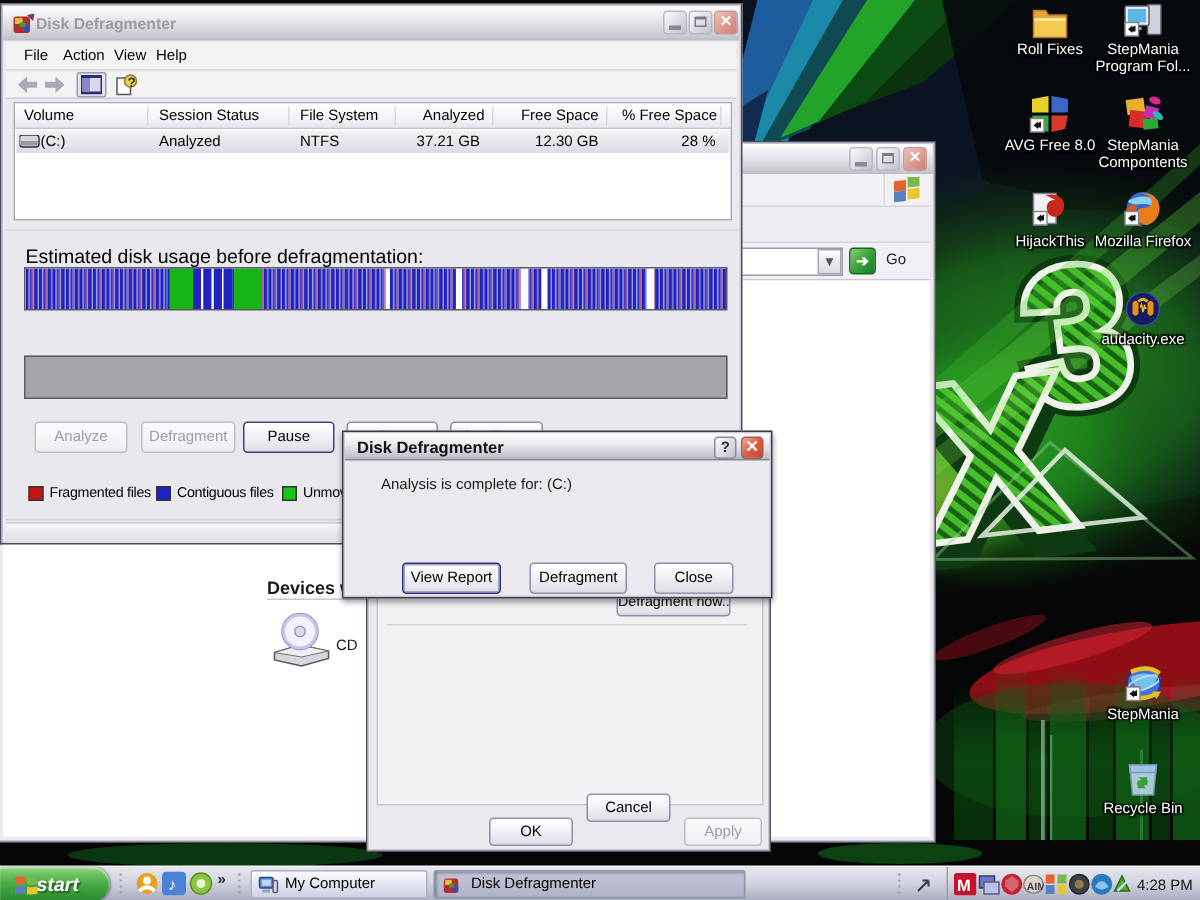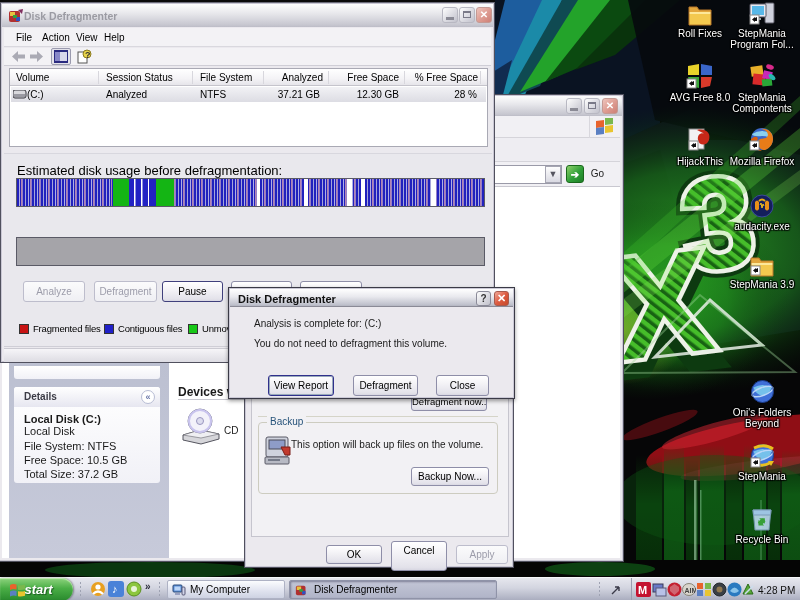--- a/index.html
+++ b/index.html
@@ -233,33 +233,20 @@
   <div class="dicon" style="left:724px;top:193px">
     <svg width="26" height="26" viewBox="0 0 26 26">
       <circle cx="13" cy="13" r="11" fill="#141e5c" stroke="#3a4a9c"></circle>
       <path d="M6 9 Q8 6 10 9 L10 16 Q8 19 6 16 Z" fill="#e89018"></path>
       <path d="M16 9 Q18 6 20 9 L20 16 Q18 19 16 16 Z" fill="#e89018"></path>
       <path d="M10 8 Q13 5 16 8" stroke="#e8b018" stroke-width="2" fill="none"></path>
       <path d="M11 12 L12 10 L13 15 L14 11 L15 13" stroke="#f0c020" stroke-width="1" fill="none"></path>
     </svg>
     <div class="lbl">audacity.exe</div>
   </div>
-  <div class="dicon" style="left:724px;top:254px">
-    <svg width="26" height="23" viewBox="0 0 26 23">
-        <use href="#folder"></use>
-        <use href="#sarrow" x="2" y="12"></use>
-      </svg>
-    <div class="lbl">StepMania 3.9</div>
-  </div>
-  <div class="dicon" style="left:724px;top:378px">
-    <svg width="27" height="27" viewBox="0 0 27 27">
-        <use href="#globe" x="0.5" y="0.5"></use>
-      </svg>
-    <div class="lbl">Oni's Folders<br>Beyond</div>
-  </div>
   <div class="dicon" style="left:724px;top:442px">
     <svg width="27" height="27" viewBox="0 0 27 27">
       <use href="#globe" x="0.5" y="0.5"></use>
       <path d="M3 20 Q10 26 21 21" stroke="#e8c020" stroke-width="3" fill="none"></path>
       <path d="M22 24 L25 19 L19 19 Z" fill="#e8c020"></path>
       <path d="M24 7 Q16 1 5 6" stroke="#e8c020" stroke-width="3" fill="none"></path>
       <use href="#sarrow" x="2" y="16"></use>
     </svg>
     <div class="lbl">StepMania</div>
   </div>
@@ -293,66 +280,41 @@
       <div style="position:absolute;right:30px;top:0;width:1px;height:22px;background:#d8d7dd"></div>
     </div>
     <div class="band2"></div>
     <div class="addr">
       <div style="position:absolute;left:0px;top:3px;right:58px;height:19px;background:#fff;border:1px solid #9a9aa8"></div>
       <div style="position:absolute;right:59px;top:4px;width:16px;height:17px;background:linear-gradient(#fdfdfd,#d9d9e2);border:1px solid #a5a5b2;text-align:center;line-height:15px;color:#55555f;font-size:9px">▼</div>
       <div style="position:absolute;right:36px;top:3px;width:18px;height:18px;border-radius:3px;background:linear-gradient(135deg,#8ed06a,#2f9f38 55%,#1e7f28);border:1px solid #1a681c;color:#fff;text-align:center;line-height:17px;font-weight:bold">➔</div>
       <div style="position:absolute;right:16px;top:6px;color:#222">Go</div>
     </div>
     <div class="content">
-      <div id="taskpane">
-        <div class="tpbox" style="top:179px;height:13px;border-radius:0 0 3px 3px"></div>
-        <div class="tpbox" style="top:200px;height:96px">
-          <div class="tphdr">Details <div class="chev">«</div></div>
-          <div style="padding:7px 0 0 10px; color:#1a1a1a; line-height:11px; font-size:11px">
-            <div style="font-weight:bold">Local Disk (C:)</div>
-            <div style="margin-top:1px">Local Disk</div>
-            <div style="margin-top:4px">File System: NTFS</div>
-            <div style="margin-top:3px">Free Space: 10.5 GB</div>
-            <div style="margin-top:3px">Total Size: 37.2 GB</div>
-          </div>
-        </div>
-      </div>
       <div style="position:absolute;left:176px;top:198px;font-weight:bold;font-size:12px;color:#1a1a1a">Devices wit</div>
       <div style="position:absolute;left:176px;top:212px;width:130px;height:1px;background:#c8c8d0"></div>
 
       <svg style="position:absolute;left:178px;top:220px" width="42" height="40" viewBox="0 0 42 40">
         <path d="M3 28 L20 23 L39 27 L39 32 L21 37 L3 33 Z" fill="#d6d6da" stroke="#55555f"></path>
         <path d="M3 28 L20 23 L39 27 L21 31 Z" fill="#efeff2" stroke="#66666f" stroke-width="0.6"></path>
         <circle cx="20" cy="14" r="12" fill="#f3f2fa" stroke="#8888a0"></circle>
         <circle cx="20" cy="14" r="11" fill="none" stroke="#c9c4ee" stroke-width="2"></circle>
         <circle cx="20" cy="14" r="3.5" fill="#dcdcee" stroke="#9a96c0"></circle>
       </svg>
       <div style="position:absolute;left:222px;top:238px;color:#1a1a1a">CD</div>
     </div>
   </div>
 
   <div class="win" id="props">
     <div class="page">
       <div class="btn" style="left:159px;top:61px;width:76px;height:18px;line-height:16px;font-size:9.5px;overflow:hidden;white-space:nowrap">Defragment now...</div>
       <div style="position:absolute;left:6px;top:84px;width:240px;height:1px;background:#d5d4c8"></div>
-      <div class="grp" style="left:6px;top:90px;width:240px;height:72px">
-        <div class="glbl">Backup</div>
-        <svg style="position:absolute;left:4px;top:12px" width="30" height="32" viewBox="0 0 30 32">
-          <rect x="3" y="2" width="22" height="20" rx="2" fill="#cfd2dd" stroke="#5a5a66"></rect>
-          <rect x="6" y="5" width="16" height="9" fill="#8e9cc8" stroke="#4a4a58"></rect>
-          <rect x="2" y="22" width="24" height="7" rx="1" fill="#b8bac4" stroke="#5a5a66"></rect>
-          <path d="M18 12 L27 12 L27 20 L22 20 Z" fill="#c23a2e" stroke="#7a1f18"></path>
-          <rect x="5" y="24" width="12" height="2" fill="#757a88"></rect>
-        </svg>
-        <div style="position:absolute;left:32px;top:16px;white-space:nowrap;color:#1a1a1a;font-size:10px">This option will back up files on the volume.</div>
-        <div class="btn" style="left:152px;top:44px;width:78px;height:19px;line-height:17px">Backup Now...</div>
-      </div>
     </div>
     <div class="btn" style="left:81px;top:244px;width:56px;height:19px;line-height:17px">OK</div>
-    <div class="btn" style="left:146px;top:240px;width:56px;height:30px;line-height:17px">Cancel</div>
+    <div class="btn" style="left:146px;top:228px;width:56px;height:19px;line-height:17px">Cancel</div>
     <div class="btn dis" style="left:211px;top:244px;width:52px;height:19px;line-height:17px">Apply</div>
   </div>
 
   <div class="win" id="defrag">
     <div class="tb">
       <svg style="position:absolute;left:6px;top:4px" width="16" height="16" viewBox="0 0 16 16">
         <rect x="1" y="3" width="11" height="11" rx="2" fill="#b03030"></rect>
         <rect x="2" y="4" width="5" height="4" fill="#e8c040"></rect>
         <rect x="8" y="9" width="4" height="4" fill="#3050c0"></rect>
         <rect x="5" y="7" width="4" height="3" fill="#30a040"></rect>
@@ -466,21 +428,20 @@
     <div id="statusbar"></div>
   </div>
 
   <div class="win" id="dlg">
     <div class="tb">
       <div class="ttl">Disk Defragmenter</div>
       <div class="capbtn gray" style="right:22px;top:2px;width:15px;height:15px;text-align:center;line-height:14px;font-weight:bold;color:#333;border-color:#8a8a98">?</div>
       <div class="capbtn" style="right:4px;top:2px;width:15px;height:15px;background:linear-gradient(135deg,#f2ab9b,#dd5b40 50%,#c64a2a);border-color:#a85a4c;color:#fff;font-weight:bold;text-align:center;line-height:13px;font-size:11px">✕</div>
     </div>
     <div style="position:absolute;left:25px;top:30px;color:#1a1a1a;font-size:10px">Analysis is complete for: (C:)</div>
-    <div style="position:absolute;left:25px;top:50px;color:#1a1a1a;font-size:10px">You do not need to defragment this volume.</div>
     <div class="btn" style="left:39px;top:87px;width:66px;height:21px;line-height:19px;border-color:#30308c;box-shadow:inset 0 0 0 1px #9ab">View Report</div>
     <div class="btn" style="left:124px;top:87px;width:65px;height:21px;line-height:19px">Defragment</div>
     <div class="btn" style="left:207px;top:87px;width:53px;height:21px;line-height:19px">Close</div>
   </div>
 
   <div id="taskbar">
     <div id="start">
       <svg style="position:absolute;left:9px;top:4px" width="17" height="16" viewBox="0 0 17 16">
         <path d="M1 3 Q4 1.4 7.5 2.6 L7.5 7.5 Q4 6.4 1 8 Z" fill="#e8632c"></path>
         <path d="M9 2.9 Q12.5 3.6 16 2.6 L16 7.3 Q12.5 8.3 9 7.7 Z" fill="#7ab84d"></path>

